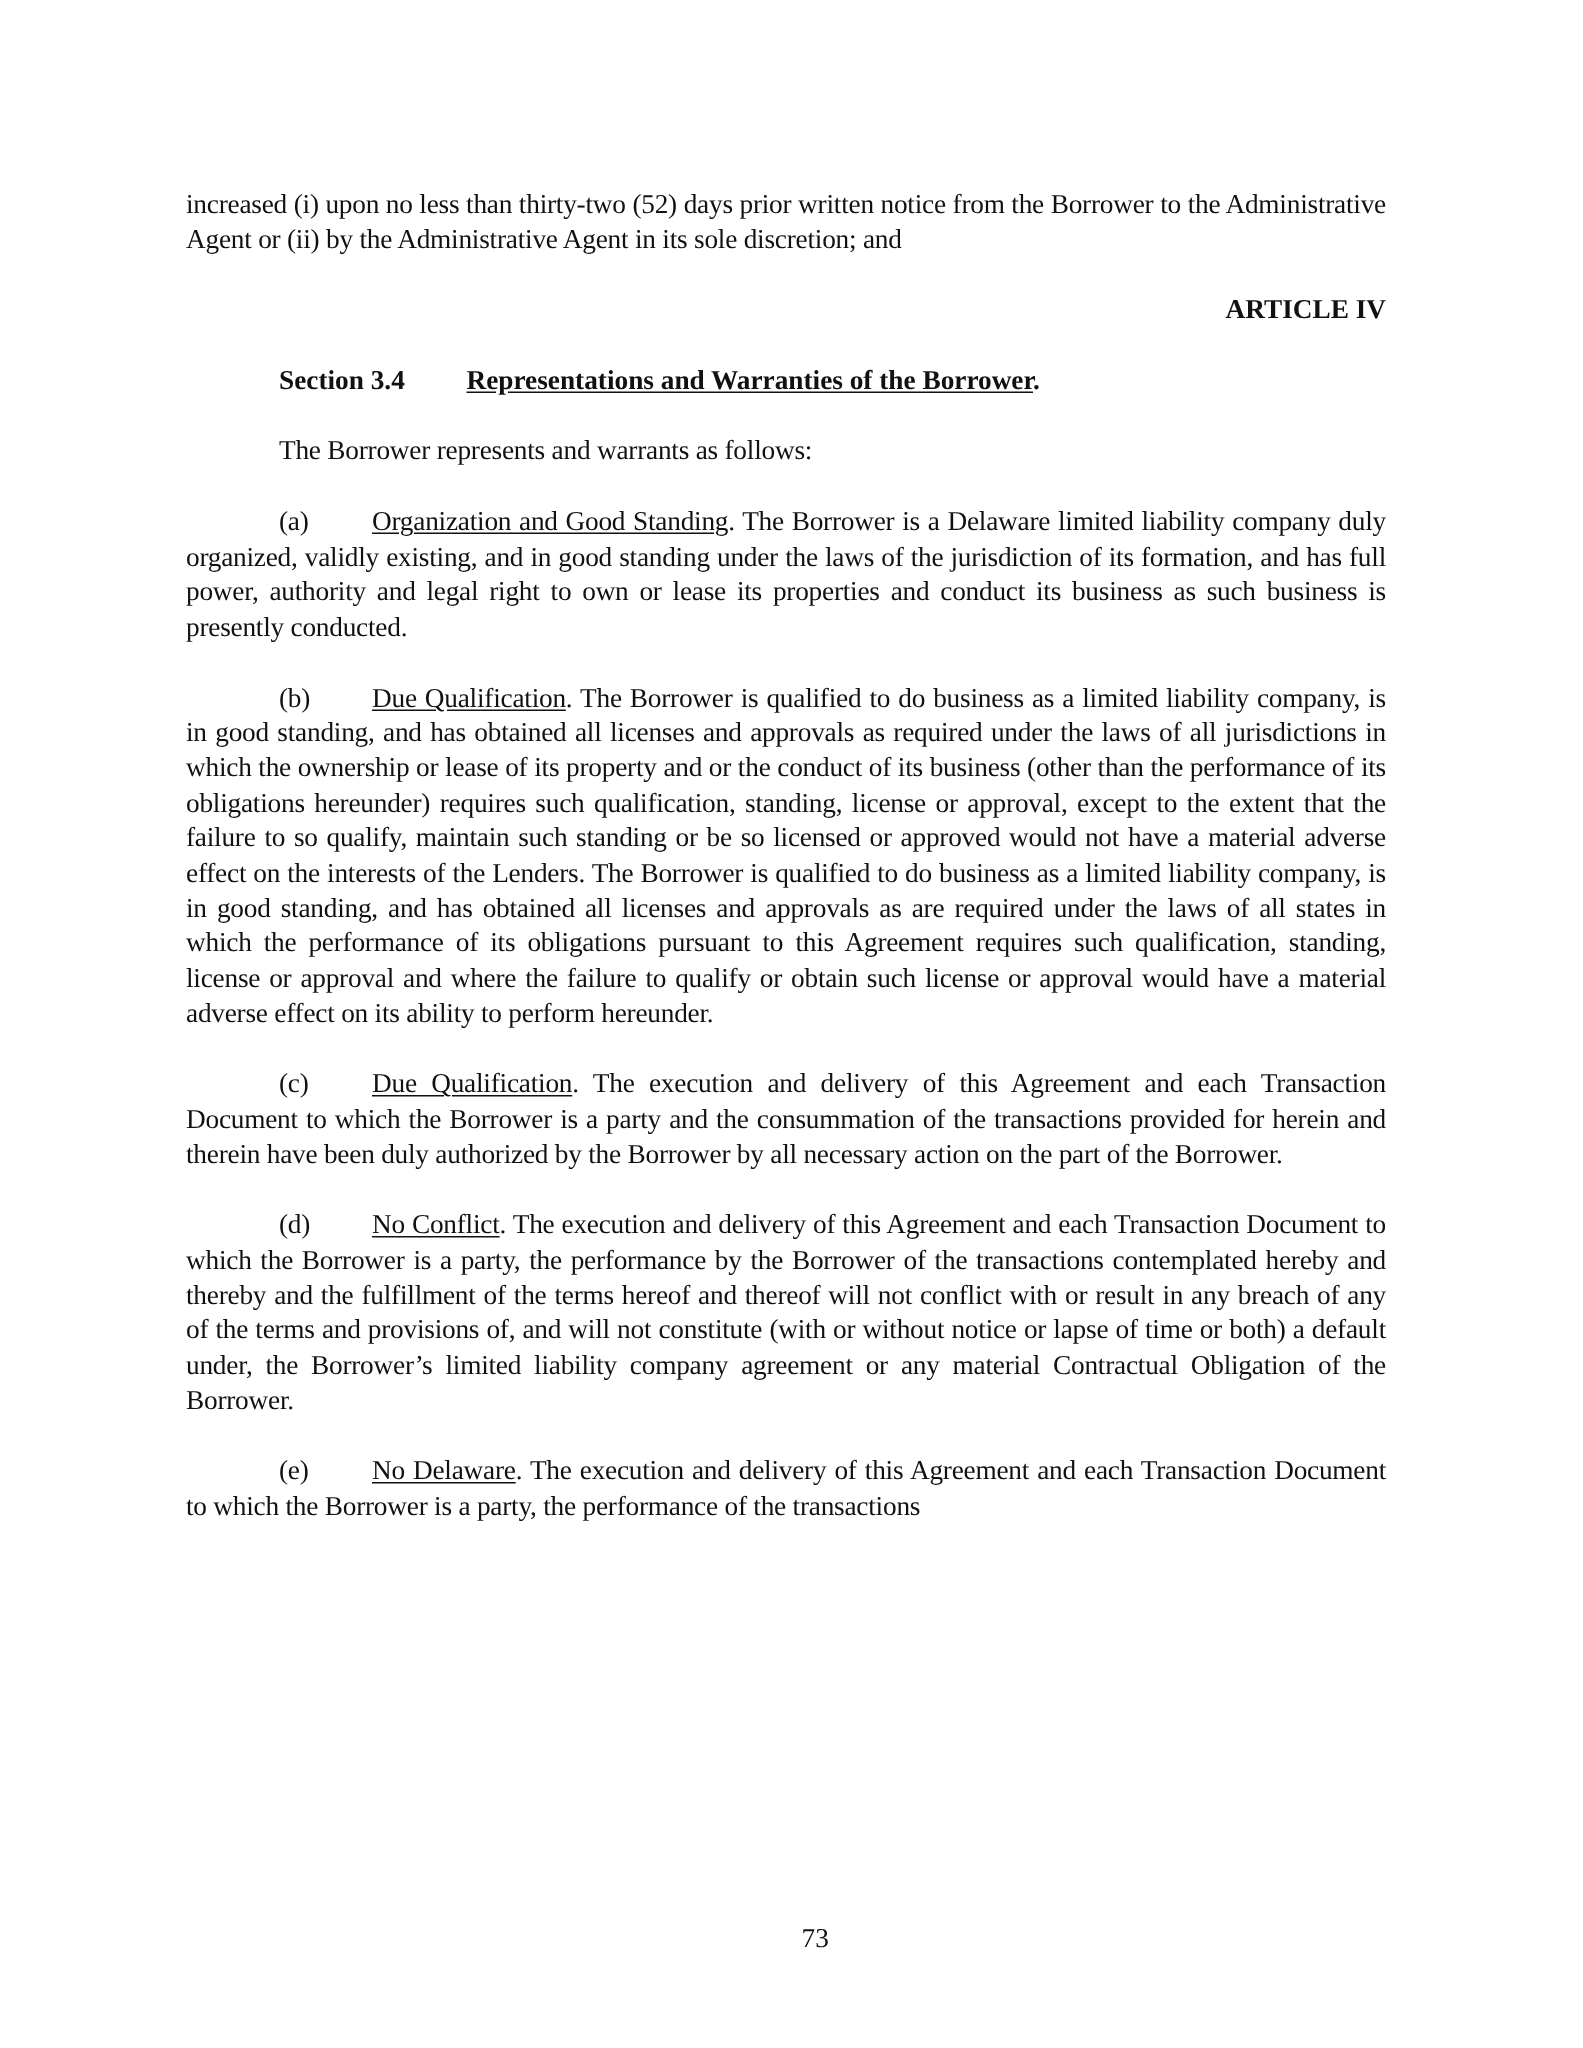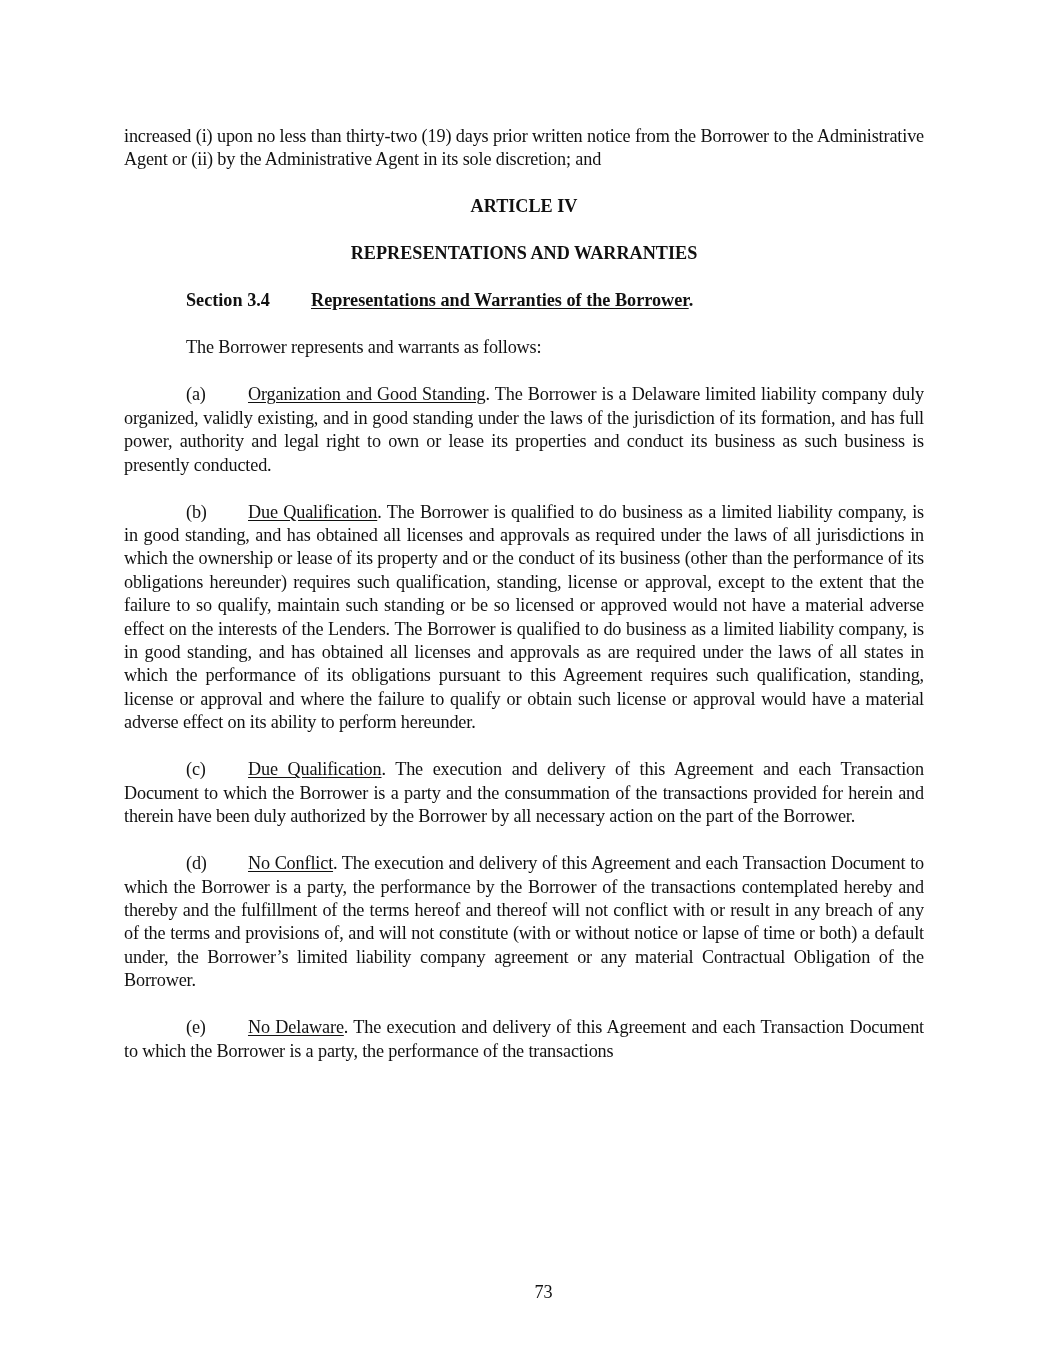--- a/index.html
+++ b/index.html
@@ -37,21 +37,21 @@
       width: 62px;
     }
     .u {
       text-decoration: underline;
       text-underline-offset: 2px;
     }
     .center-head {
       font-size: 18.2px;
       line-height: 23.4px;
       font-weight: bold;
-      text-align: center;
+      text-align: right;
       margin: 0 0 23.6px 0;
     }
     .section-head {
       font-size: 18.2px;
       line-height: 23.4px;
       font-weight: bold;
       margin: 0 0 23.6px 0;
       padding-left: 62px;
     }
     .section-num {
@@ -67,26 +67,25 @@
       font-size: 18.2px;
       line-height: 23.4px;
       padding-left: 16px;
     }
   </style>
 </head>
 <body>
 
 <div class="page">
 
-  <p class="para">increased (i) upon no less than thirty-two (19) days prior written notice from the Borrower to the Administrative Agent or (ii) by the Administrative Agent in its sole discretion; and</p>
+  <p class="para">increased (i) upon no less than thirty-two (52) days prior written notice from the Borrower to the Administrative Agent or (ii) by the Administrative Agent in its sole discretion; and</p>
 
 
   <p class="center-head">ARTICLE IV</p>
 
-  <p class="center-head">REPRESENTATIONS AND WARRANTIES</p>
 
   <p class="section-head"><span class="section-num">Section 3.4</span><span class="u">Representations and Warranties of the Borrower</span><span>.</span></p>
 
   <p class="para indent"><span>The Borrower represents and warrants as follows:</span></p>
 
   <p class="para indent"><span class="item-label">(a)</span><span class="u">Organization and Good Standing</span><span>.  The Borrower is a Delaware limited liability company duly organized, validly existing, and in good standing under the laws of the jurisdiction of its formation, and has full power, authority and legal right to own or lease its properties and conduct its business as such business is presently conducted.</span></p>
 
   <p class="para indent"><span class="item-label">(b)</span><span class="u">Due Qualification</span><span>.  The Borrower is qualified to do business as a limited liability company, is in good standing, and has obtained all licenses and approvals as required under the laws of all jurisdictions in which the ownership or lease of its property and or the conduct of its business (other than the performance of its obligations hereunder) requires such qualification, standing, license or approval, except to the extent that the failure to so qualify, maintain such standing or be so licensed or approved would not have a material adverse effect on the interests of the Lenders.  The Borrower is qualified to do business as a limited liability company, is in good standing, and has obtained all licenses and approvals as are required under the laws of all states in which the performance of its obligations pursuant to this Agreement requires such qualification, standing, license or approval and where the failure to qualify or obtain such license or approval would have a material adverse effect on its ability to perform hereunder.</span></p>
 
   <p class="para indent"><span class="item-label">(c)</span><span class="u">Due Qualification</span><span>.  The execution and delivery of this Agreement and each Transaction Document to which the Borrower is a party and the consummation of the transactions provided for herein and therein have been duly authorized by the Borrower by all necessary action on the part of the Borrower.</span></p>

